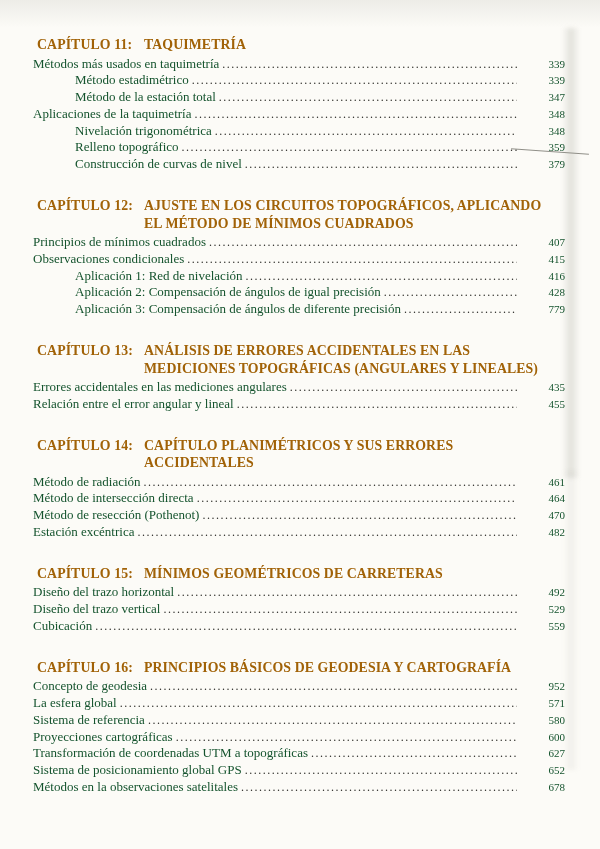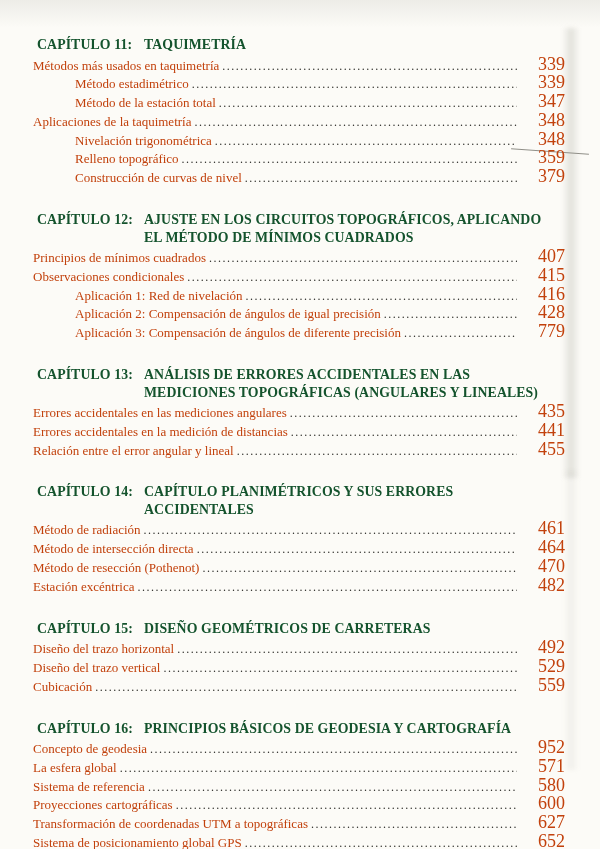--- a/index.html
+++ b/index.html
@@ -57,52 +57,52 @@
   }
   .toc-section { margin: 0; }
   .ch-heading {
     display: flex;
     align-items: baseline;
     font-weight: bold;
     font-size: 13.8px;
     line-height: 17.5px;
     margin: 24px 12px 2px 4px;
     letter-spacing: 0.1px;
-    color: #14532d;
+    color: #a16207;
   }
   .toc-section:first-child .ch-heading { margin-top: 0; }
   .ch-label { flex: 0 0 107px; white-space: nowrap; }
   .ch-title { flex: 1; }
 
   .entry {
     display: flex;
     align-items: baseline;
     font-size: 13px;
     line-height: 16.8px;
-    color: #c2410c;
+    color: #14532d;
   }
   .entry-text { white-space: nowrap; }
   .entry.indent .entry-text { padding-left: 42px; }
   .dots {
     flex: 1;
     overflow: hidden;
     white-space: nowrap;
     margin-left: 3px;
     color: #33332f;
   }
   .dots::after {
     content: "....................................................................................................................................................................................................";
     letter-spacing: 1.5px;
     font-size: 12px;
   }
   .page-num {
     flex: 0 0 40px;
     text-align: right;
     margin-left: 8px;
-    font-size: 18px;
+    font-size: 11px;
   }
 </style>
 </head>
 <body>
 
 <div class="page">
   <div class="shade-top"></div>
   <div class="shade-right"></div>
   <div class="shade-right-low"></div>
   <div class="artifact-line"></div>
@@ -183,25 +183,20 @@
         <div class="ch-heading">
           <span class="ch-label">CAPÍTULO 13:</span>
           <span class="ch-title">ANÁLISIS DE ERRORES ACCIDENTALES EN LAS MEDICIONES TOPOGRÁFICAS (ANGULARES Y LINEALES)</span>
         </div>
         <div class="entry">
           <span class="entry-text">Errores accidentales en las mediciones angulares</span>
           <span class="dots"></span>
           <span class="page-num">435</span>
         </div>
         <div class="entry">
-          <span class="entry-text">Errores accidentales en la medición de distancias</span>
-          <span class="dots"></span>
-          <span class="page-num">441</span>
-        </div>
-        <div class="entry">
           <span class="entry-text">Relación entre el error angular y lineal</span>
           <span class="dots"></span>
           <span class="page-num">455</span>
         </div>
       </section>
       <section class="toc-section">
         <div class="ch-heading">
           <span class="ch-label">CAPÍTULO 14:</span>
           <span class="ch-title">CAPÍTULO PLANIMÉTRICOS Y SUS ERRORES ACCIDENTALES</span>
         </div>
@@ -222,21 +217,21 @@
         </div>
         <div class="entry">
           <span class="entry-text">Estación excéntrica</span>
           <span class="dots"></span>
           <span class="page-num">482</span>
         </div>
       </section>
       <section class="toc-section">
         <div class="ch-heading">
           <span class="ch-label">CAPÍTULO 15:</span>
-          <span class="ch-title">DISEÑO GEOMÉTRICOS DE CARRETERAS</span>
+          <span class="ch-title">MÍNIMOS GEOMÉTRICOS DE CARRETERAS</span>
         </div>
         <div class="entry">
           <span class="entry-text">Diseño del trazo horizontal</span>
           <span class="dots"></span>
           <span class="page-num">492</span>
         </div>
         <div class="entry">
           <span class="entry-text">Diseño del trazo vertical</span>
           <span class="dots"></span>
           <span class="page-num">529</span>

